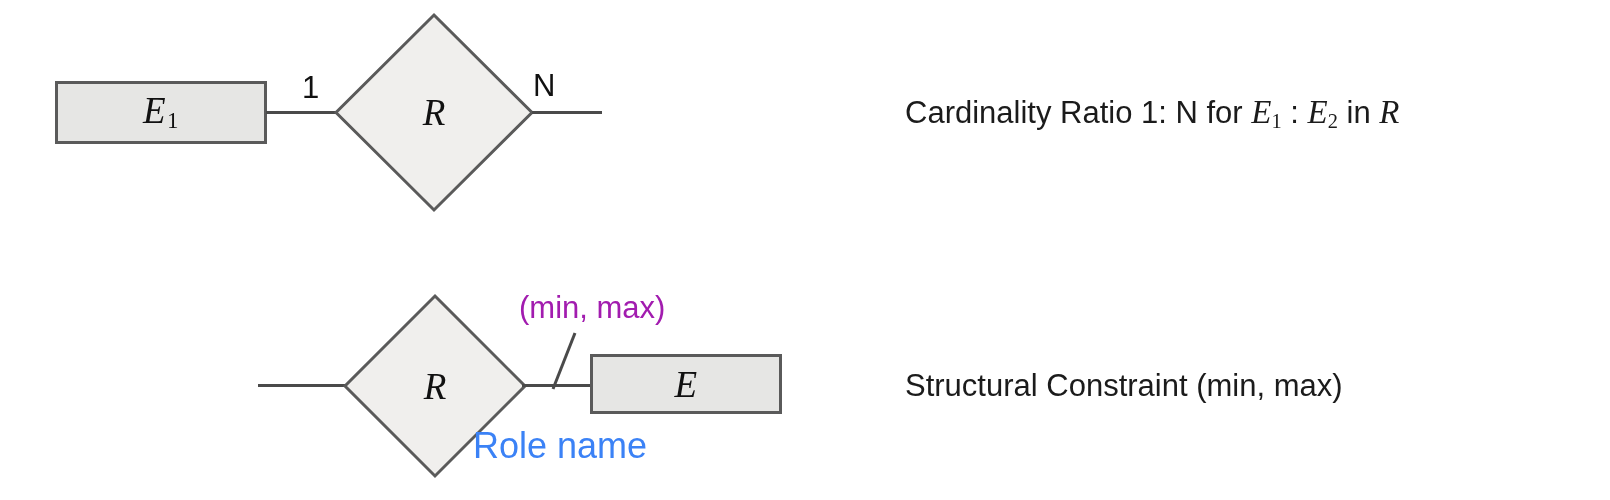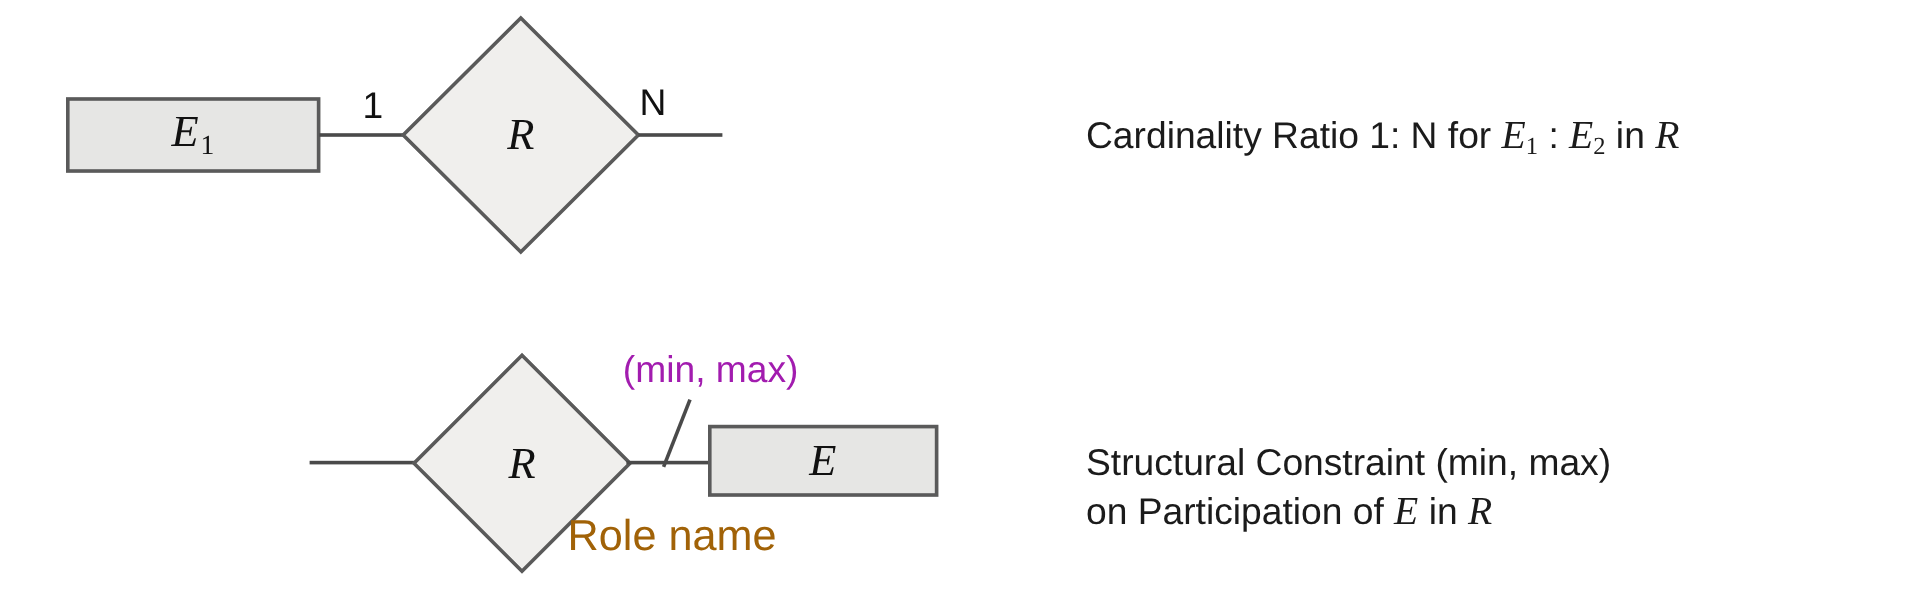--- a/index.html
+++ b/index.html
@@ -93,21 +93,21 @@
     font-family: "Liberation Sans", sans-serif;
     font-size: 31px;
     color: #a21caf;
     line-height: 1;
     white-space: nowrap;
   }
   .role-label {
     position: absolute;
     font-family: "Liberation Sans", sans-serif;
     font-size: 36px;
-    color: #a16207;
+    color: #3b82f6;
     line-height: 1;
     white-space: nowrap;
   }
 
   
   .caption {
     position: absolute;
     font-family: "Liberation Sans", sans-serif;
     font-size: 31px;
     color: #1b1b1b;
@@ -176,17 +176,15 @@
   <div class="minmax-label" style="left:519px; top:292px;">(min, max)</div>
 
   <div class="entity-box" style="left:590px; top:354px; width:192px; height:60px;">
     <span class="entity-label">E</span>
   </div>
 
   <div class="role-label" style="left:473px; top:428px;">Role name</div>
 
   <div class="caption" style="left:905px; top:345px;margin-top:20px;">
     <div>Structural Constraint (min, max)</div>
-    <div><span>on Participation of </span><span class="it">E</span><span> in </span><span class="it">R</span>
-    </div>
   </div>
 
 </div>
 
 </body></html>

